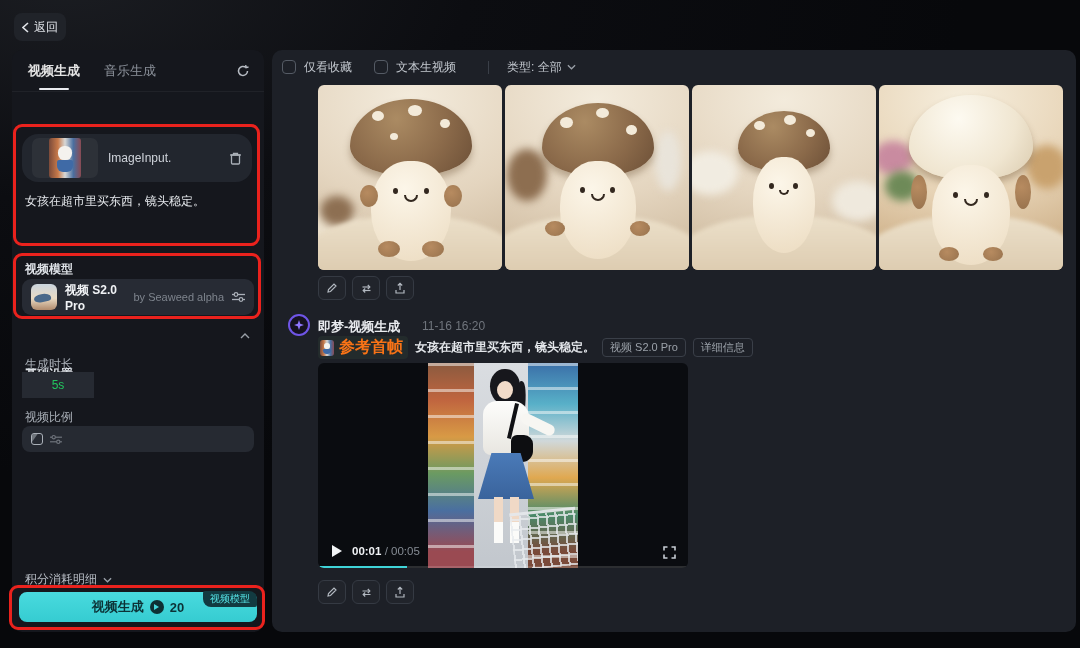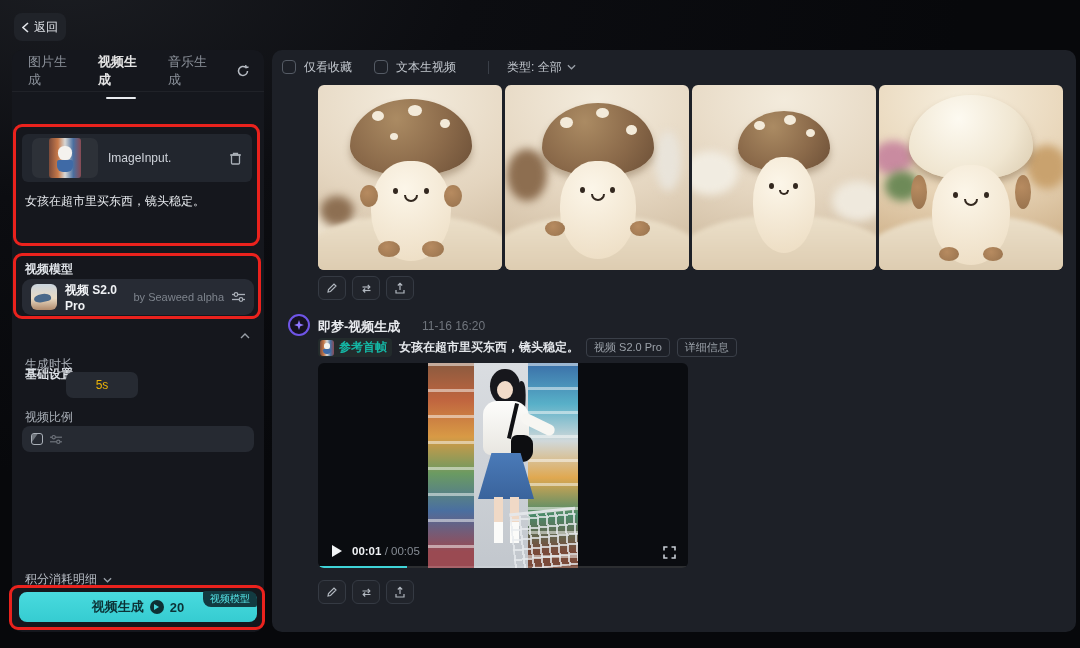--- a/index.html
+++ b/index.html
@@ -34,21 +34,21 @@
   .subdiv{width:1px;height:12px;background:#3a3f48;}
 
   
   .redbox{position:absolute;border:3px solid #ea221d;border-radius:9px;pointer-events:none;z-index:30;}
   .rb1{left:1px;top:74px;width:247px;height:122px;}
   .rb2{left:1px;top:203px;width:248px;height:66px;}
   .rb3{left:-3px;top:535px;width:256px;height:45px;}
 
   
   .input-card{position:absolute;left:10px;top:84px;width:230px;height:48px;background:#22262e;
-    border-radius:6px;display:flex;align-items:center;padding:0 10px;gap:10px;}
+    border-radius:16px;display:flex;align-items:center;padding:0 10px;gap:10px;}
   .thumb-box{width:66px;height:40px;background:rgba(255,255,255,.05);border-radius:7px;
     display:flex;align-items:center;justify-content:center;}
   .mini-girl{position:relative;width:32px;height:40px;border-radius:3px;overflow:hidden;
     background:linear-gradient(90deg,#7a4a3a,#c87a4a 28%,#d8d8d6 50%,#4a6fa0 76%,#8a4a52);}
   .mini-girl::before{content:"";position:absolute;left:9px;top:8px;width:14px;height:14px;
     background:#f4f2ee;border-radius:45%;}
   .mini-girl::after{content:"";position:absolute;left:8px;top:22px;width:16px;height:12px;
     background:#3f6aa6;border-radius:2px 2px 6px 6px;}
   .input-name{font-size:12px;color:#cfd3da;flex:1;}
   .prompt-text{position:absolute;left:13px;top:143px;width:226px;font-size:12px;color:#e6e9ed;line-height:17px;}
@@ -58,22 +58,22 @@
   .model-card{position:absolute;left:10px;top:229px;width:232px;height:36px;background:#272b34;
     border-radius:9px;display:flex;align-items:center;padding:0 9px;gap:8px;cursor:pointer;}
   .whale{position:relative;width:26px;height:26px;border-radius:6px;overflow:hidden;
     background:linear-gradient(180deg,#c9d4de 0%,#e9dac3 55%,#b08a6c 100%);}
   .whale::after{content:"";position:absolute;left:3px;top:10px;width:17px;height:8px;
     background:#49688a;border-radius:60% 70% 40% 55%;transform:rotate(-10deg);}
   .model-name{font-size:12px;color:#f0f2f5;font-weight:bold;flex:1;}
   .model-by{font-size:11px;color:#7e848d;}
 
   
-  .pill-btn{position:absolute;background:#262a32;border-radius:7px;display:flex;align-items:center;
-    justify-content:center;font-size:12px;color:#eab308;cursor:pointer;margin-left:44px;}
+  .pill-btn{position:absolute;background:#262a32;border-radius:0;display:flex;align-items:center;
+    justify-content:center;font-size:12px;color:#22c55e;cursor:pointer;}
   .dur-btn{left:10px;top:322px;width:72px;height:26px;}
   .ratio-sel{position:absolute;left:10px;top:376px;width:232px;height:26px;background:#262a32;
     border-radius:8px;display:flex;align-items:center;padding:0 9px;gap:7px;cursor:pointer;}
   .ratio-label{font-size:12px;color:#e3e6ea;font-weight:bold;flex:1;}
   .aspect-ic{width:12px;height:12px;border:1.5px solid #aab0b8;border-radius:3px;position:relative;overflow:hidden;}
   .aspect-ic::after{content:"";position:absolute;left:-2px;top:-2px;width:9px;height:14px;
     background:rgba(170,176,184,.55);transform:rotate(35deg);transform-origin:top right;}
 
   .credits-row{position:absolute;left:13px;top:521px;display:flex;align-items:center;gap:6px;
     font-size:12px;color:#b9bec6;cursor:pointer;}
@@ -143,21 +143,21 @@
   .avatar{position:absolute;left:16px;top:264px;width:22px;height:22px;border-radius:50%;
     background:#161221;border:2px solid #6f55e6;display:flex;align-items:center;justify-content:center;}
   .e-title{position:absolute;left:46px;top:268px;font-size:13px;font-weight:bold;color:#e9ebef;}
   .e-date{position:absolute;left:150px;top:269px;font-size:12px;color:#70757d;}
   .ref-row{position:absolute;left:46px;top:288px;height:19px;display:flex;align-items:center;gap:7px;}
   .ref-chip{display:flex;align-items:center;gap:5px;background:#232b2c;border-radius:4px;
     padding:1px 5px 1px 2px;}
   .ref-chip .mini-girl{width:14px;height:16px;}
   .ref-chip .mini-girl::before{left:4px;top:3px;width:6px;height:6px;}
   .ref-chip .mini-girl::after{left:3px;top:9px;width:8px;height:5px;}
-  .ref-label{font-size:12px;color:#14b8a6;font-weight:bold;}
+  .ref-label{font-size:16px;color:#f97316;font-weight:bold;}
   .ref-prompt{font-size:12px;color:#e3e6ea;font-weight:bold;}
   .tagpill{border:1px solid #3a3f48;border-radius:4px;padding:1px 7px;font-size:11px;color:#9ba1a9;cursor:pointer;}
 
   
   .player{position:absolute;left:46px;top:313px;width:370px;height:205px;background:#0a0c10;
     border-radius:6px;overflow:hidden;cursor:pointer;}
   .vframe{position:absolute;left:110px;top:0;width:150px;height:205px;overflow:hidden;
     background:linear-gradient(#dadde1,#c2c7cd);}
   .shelfL{position:absolute;left:0;top:0;bottom:0;width:46px;
     background:repeating-linear-gradient(180deg,rgba(252,252,250,.5) 0 3px,rgba(0,0,0,0) 3px 26px),
@@ -200,21 +200,20 @@
   <div class="back-btn">
     <svg width="7" height="11" viewBox="0 0 7 11">
         <polyline points="6,1 1,5.5 6,10" fill="none" stroke="#dfe2e7" stroke-width="1.6"></polyline>
       </svg>
     <span>返回</span>
   </div>
 
   <div class="sidebar">
 
     <div class="tabrow">
-      <div class="tab">图片生成</div>
       <div class="tab active">视频生成</div>
       <div class="tab">音乐生成</div>
       <div class="refresh-btn">
         <svg width="14" height="14" viewBox="0 0 14 14">
             <path d="M11.5 7a4.5 4.5 0 1 1-1.6-3.45" fill="none" stroke="#b7bcc4" stroke-width="1.5"></path>
             <polyline points="9.6,1.2 10.1,3.7 12.5,3.1" fill="none" stroke="#b7bcc4" stroke-width="1.5"></polyline>
           </svg>
       </div>
     </div>
 

